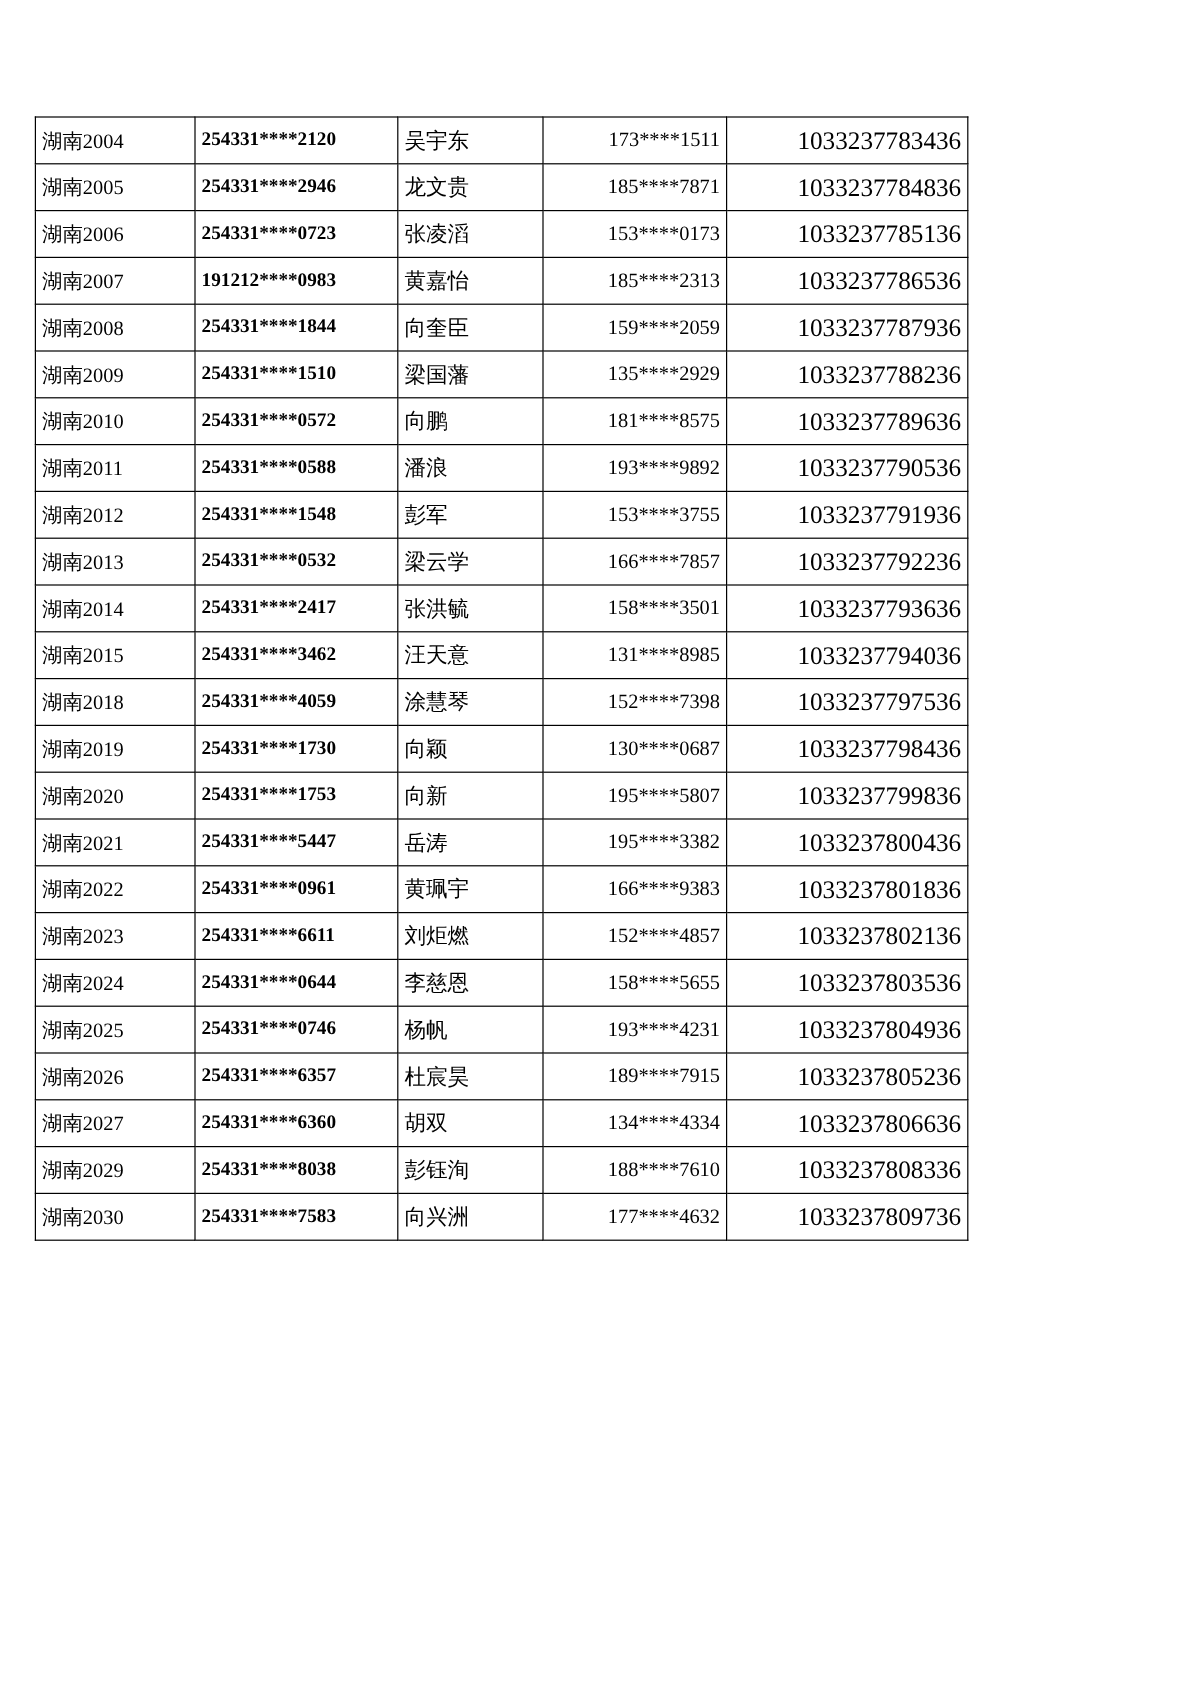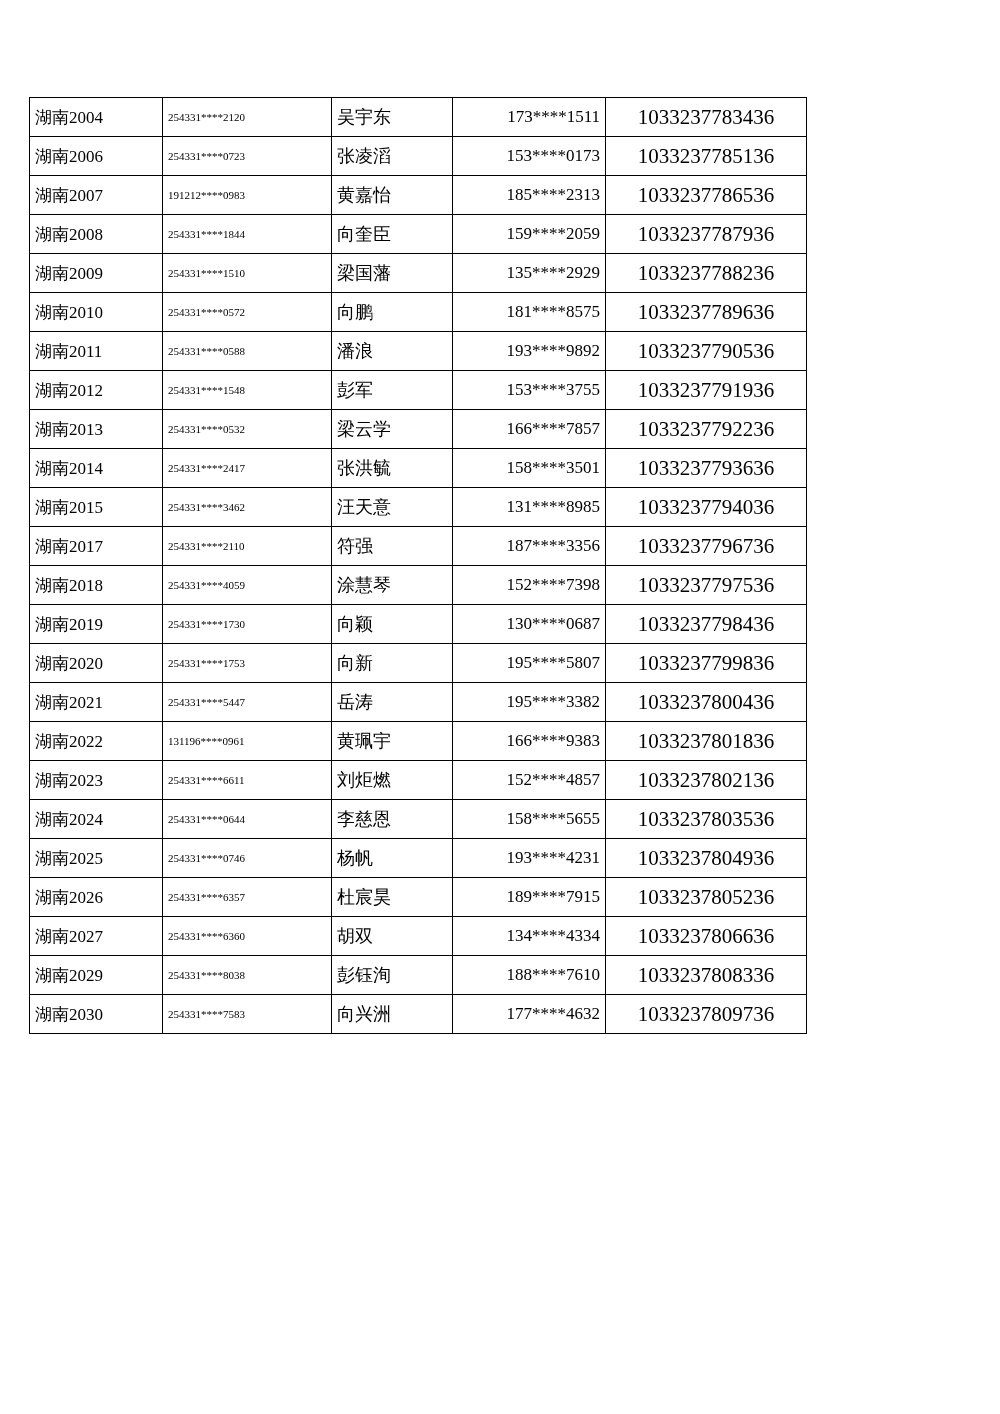--- a/index.html
+++ b/index.html
@@ -35,53 +35,61 @@
     overflow: hidden;
     font-family: "Liberation Serif", "DejaVu Serif", serif;
   }
   td.col-region {
     width: 122px;
     font-size: 17px;
     text-align: left;
   }
   td.col-id {
     width: 158px;
-    font-size: 11px;
+    font-size: 16px;
     text-align: left;
+    font-weight: bold;
   }
   td.col-name {
     width: 110px;
     font-size: 18px;
     text-align: left;
   }
   td.col-phone {
     width: 142px;
     font-size: 17px;
     text-align: right;
   }
   td.col-order {
     width: 190px;
     font-size: 21px;
-    text-align: center;
+    text-align: right;
   }
 </style>
 </head>
 <body>
 
 <div class="page">
   <table class="data-table">
     <tbody>
         <tr>
           <td class="col-region">湖南2004</td>
           <td class="col-id">254331****2120</td>
           <td class="col-name">吴宇东</td>
           <td class="col-phone">173****1511</td>
           <td class="col-order">1033237783436</td>
         </tr>
         <tr>
+          <td class="col-region">湖南2005</td>
+          <td class="col-id">254331****2946</td>
+          <td class="col-name">龙文贵</td>
+          <td class="col-phone">185****7871</td>
+          <td class="col-order">1033237784836</td>
+        </tr>
+        <tr>
           <td class="col-region">湖南2006</td>
           <td class="col-id">254331****0723</td>
           <td class="col-name">张凌滔</td>
           <td class="col-phone">153****0173</td>
           <td class="col-order">1033237785136</td>
         </tr>
         <tr>
           <td class="col-region">湖南2007</td>
           <td class="col-id">191212****0983</td>
           <td class="col-name">黄嘉怡</td>
@@ -138,27 +146,20 @@
           <td class="col-order">1033237793636</td>
         </tr>
         <tr>
           <td class="col-region">湖南2015</td>
           <td class="col-id">254331****3462</td>
           <td class="col-name">汪天意</td>
           <td class="col-phone">131****8985</td>
           <td class="col-order">1033237794036</td>
         </tr>
         <tr>
-          <td class="col-region">湖南2017</td>
-          <td class="col-id">254331****2110</td>
-          <td class="col-name">符强</td>
-          <td class="col-phone">187****3356</td>
-          <td class="col-order">1033237796736</td>
-        </tr>
-        <tr>
           <td class="col-region">湖南2018</td>
           <td class="col-id">254331****4059</td>
           <td class="col-name">涂慧琴</td>
           <td class="col-phone">152****7398</td>
           <td class="col-order">1033237797536</td>
         </tr>
         <tr>
           <td class="col-region">湖南2019</td>
           <td class="col-id">254331****1730</td>
           <td class="col-name">向颖</td>
@@ -174,21 +175,21 @@
         </tr>
         <tr>
           <td class="col-region">湖南2021</td>
           <td class="col-id">254331****5447</td>
           <td class="col-name">岳涛</td>
           <td class="col-phone">195****3382</td>
           <td class="col-order">1033237800436</td>
         </tr>
         <tr>
           <td class="col-region">湖南2022</td>
-          <td class="col-id">131196****0961</td>
+          <td class="col-id">254331****0961</td>
           <td class="col-name">黄珮宇</td>
           <td class="col-phone">166****9383</td>
           <td class="col-order">1033237801836</td>
         </tr>
         <tr>
           <td class="col-region">湖南2023</td>
           <td class="col-id">254331****6611</td>
           <td class="col-name">刘炬燃</td>
           <td class="col-phone">152****4857</td>
           <td class="col-order">1033237802136</td>

